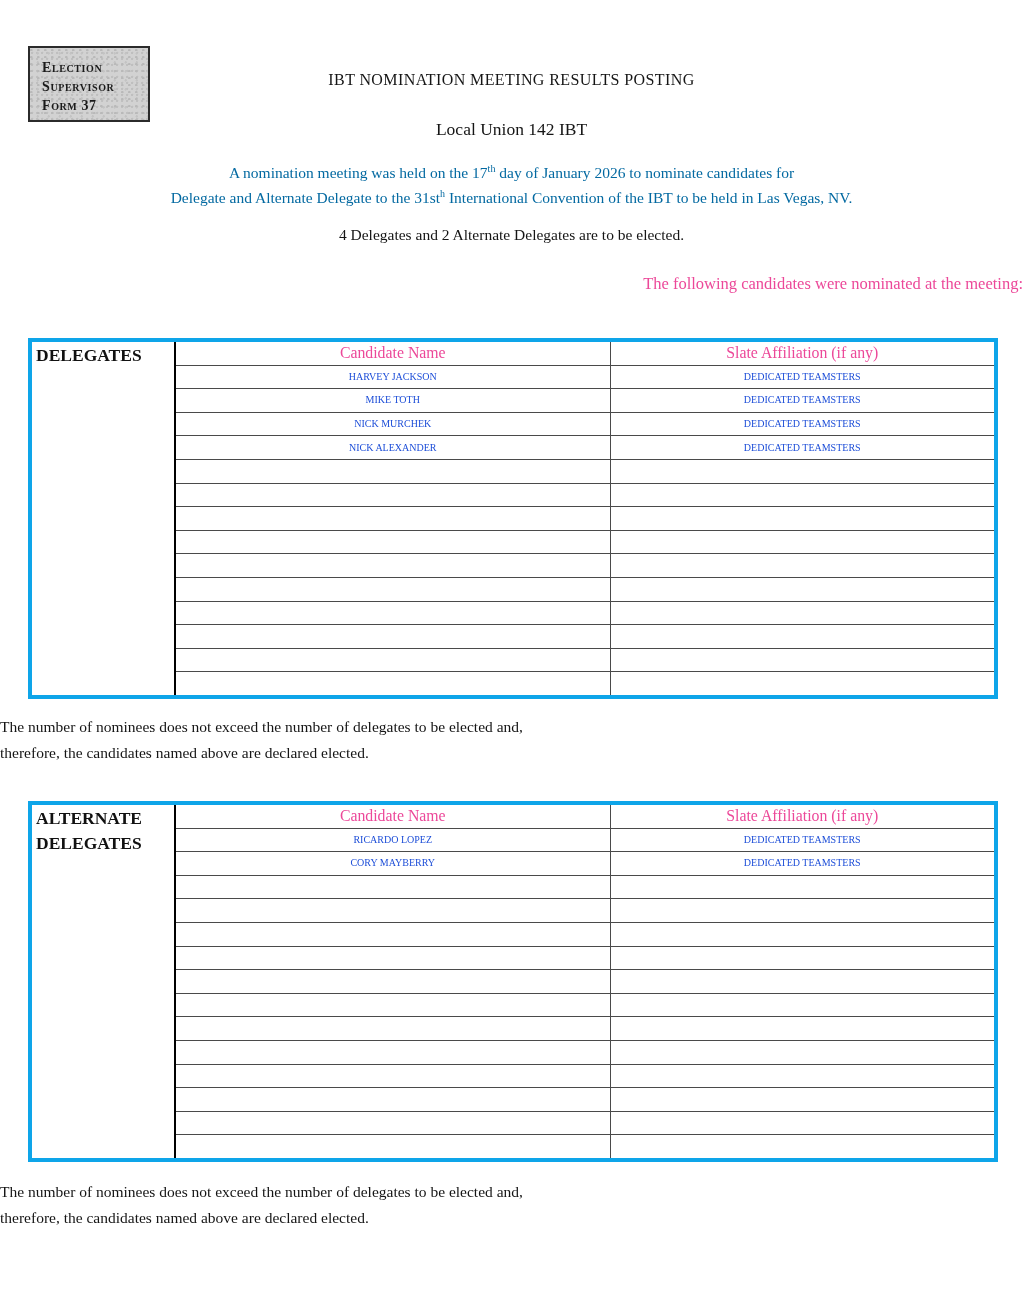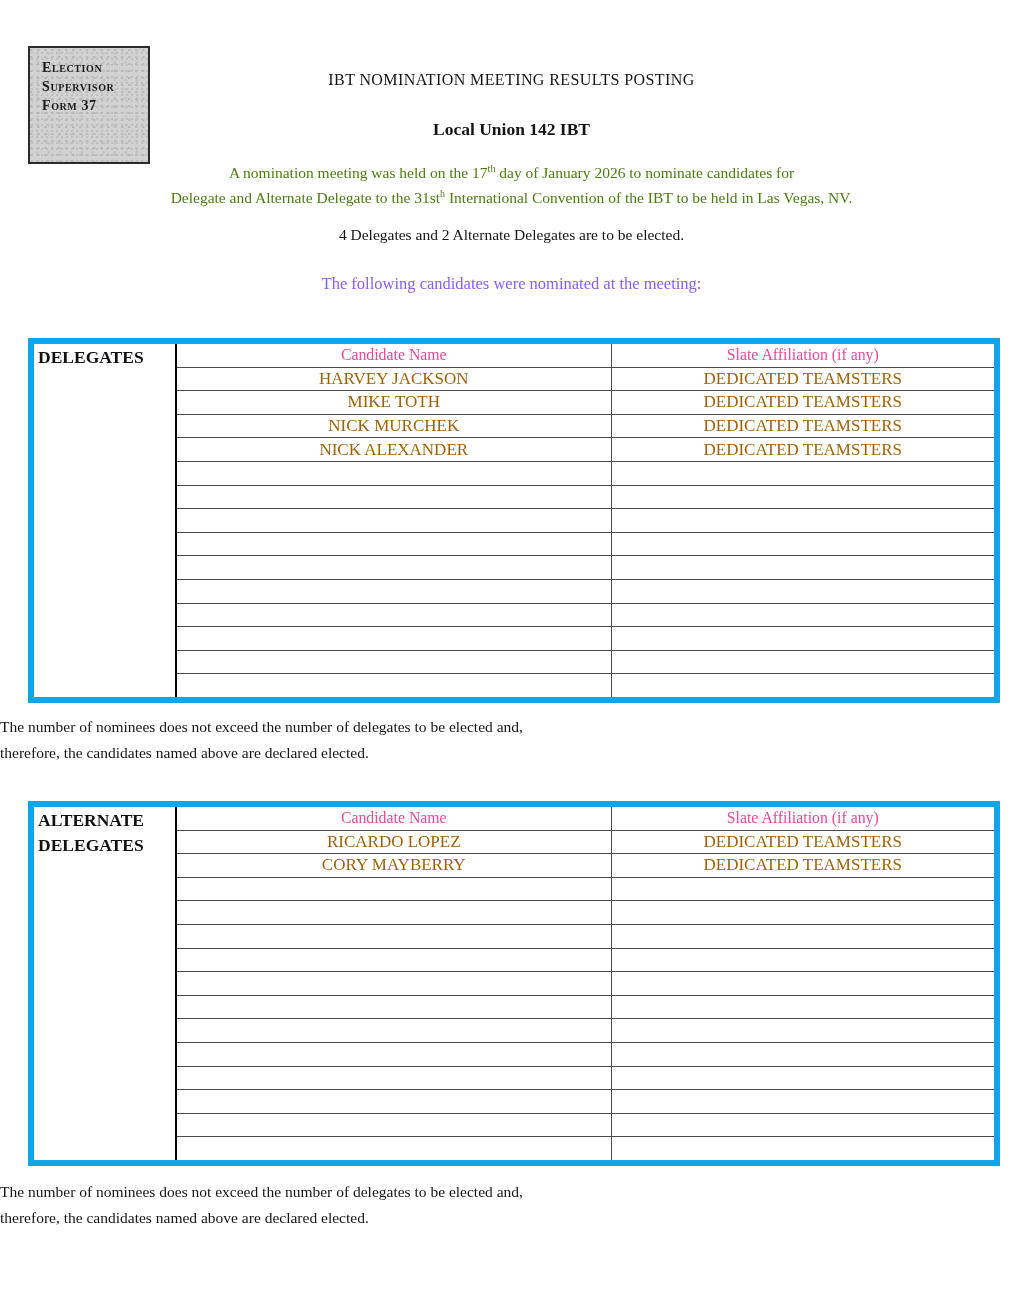--- a/index.html
+++ b/index.html
@@ -2,69 +2,69 @@
 <html><head>
 <meta charset="utf-8">
 <style>
   html,body{margin:0;padding:0;background:#fff;}
   .page{
     position:relative;width:1023px;height:1310px;background:#ffffff;
     font-family:"Liberation Serif",serif;color:#111;overflow:hidden;
   }
   
   .form-box{
-    position:absolute;left:28px;top:46px;width:122px;height:118px;
+    position:absolute;left:28px;top:46px;width:122px;height:76px;
     border:2px solid #2b2b2b;
     background-color:#d2d2d2;
     background-image:
       radial-gradient(circle at 20% 30%, #b9b9b9 1px, transparent 1.4px),
       radial-gradient(circle at 70% 60%, #c3c3c3 1px, transparent 1.4px),
       radial-gradient(circle at 45% 80%, #bfbfbf 1px, transparent 1.4px);
     background-size:7px 7px, 11px 9px, 5px 6px;
     padding:10px 0 0 12px;box-sizing:border-box;
   }
   .form-box div{
     font-variant:small-caps;font-weight:600;font-size:14px;
     letter-spacing:0.6px;line-height:19px;color:#1a1a1a;
   }
   .doc-title{
     position:absolute;left:0;top:71px;width:100%;text-align:center;
     font-size:16px;letter-spacing:0.4px;color:#151515;
   }
   .doc-subtitle{
     position:absolute;left:0;top:119px;width:100%;text-align:center;
-    font-size:17.5px;color:#151515;font-weight:bold;
+    font-size:17.5px;color:#151515;
   }
   .intro{
     position:absolute;left:0;top:160px;width:100%;text-align:center;
-    font-size:15.5px;line-height:25px;color:#4d7c0f;
+    font-size:15.5px;line-height:25px;color:#0369a1;
   }
   .intro sup,.note sup{font-size:10px;line-height:0;}
   .elect-line{
     position:absolute;left:0;top:226px;width:100%;text-align:center;
     font-size:15.5px;color:#151515;
   }
   .following-line{
-    position:absolute;left:0;top:274px;width:100%;text-align:center;
-    font-size:16.5px;color:#8b5cf6;
+    position:absolute;left:0;top:274px;width:100%;text-align:right;
+    font-size:16.5px;color:#ec4899;
   }
   
   .nom-table{
     position:absolute;left:28px;width:966px;
     border-collapse:collapse;table-layout:fixed;
     font-family:"Liberation Serif",serif;
-    border:6px solid #0ea5e9;
+    border:4px solid #0ea5e9;
   }
   .nom-table th,.nom-table td{
     border:1px solid #4a4a4a;height:22.6px;padding:0;
     text-align:center;vertical-align:middle;overflow:hidden;
     line-height:22px;
   }
   .nom-table th{font-weight:normal;font-size:15.8px;color:#ec4899;}
-  .nom-table td{font-size:17px;color:#a16207;}
+  .nom-table td{font-size:10px;color:#1d4ed8;}
   .nom-table td.label-cell{
     vertical-align:top;text-align:left;font-weight:bold;font-size:17.5px;
     padding:1px 0 0 4px;border-right:2px solid #000;line-height:25px;
     background:#fff;color:#111;
   }
   #delegates-table{top:338px;}
   #alternates-table{top:801px;}
   .note{
     position:absolute;left:0;width:100%;text-align:left;
     font-size:15.5px;line-height:25.5px;color:#151515;

